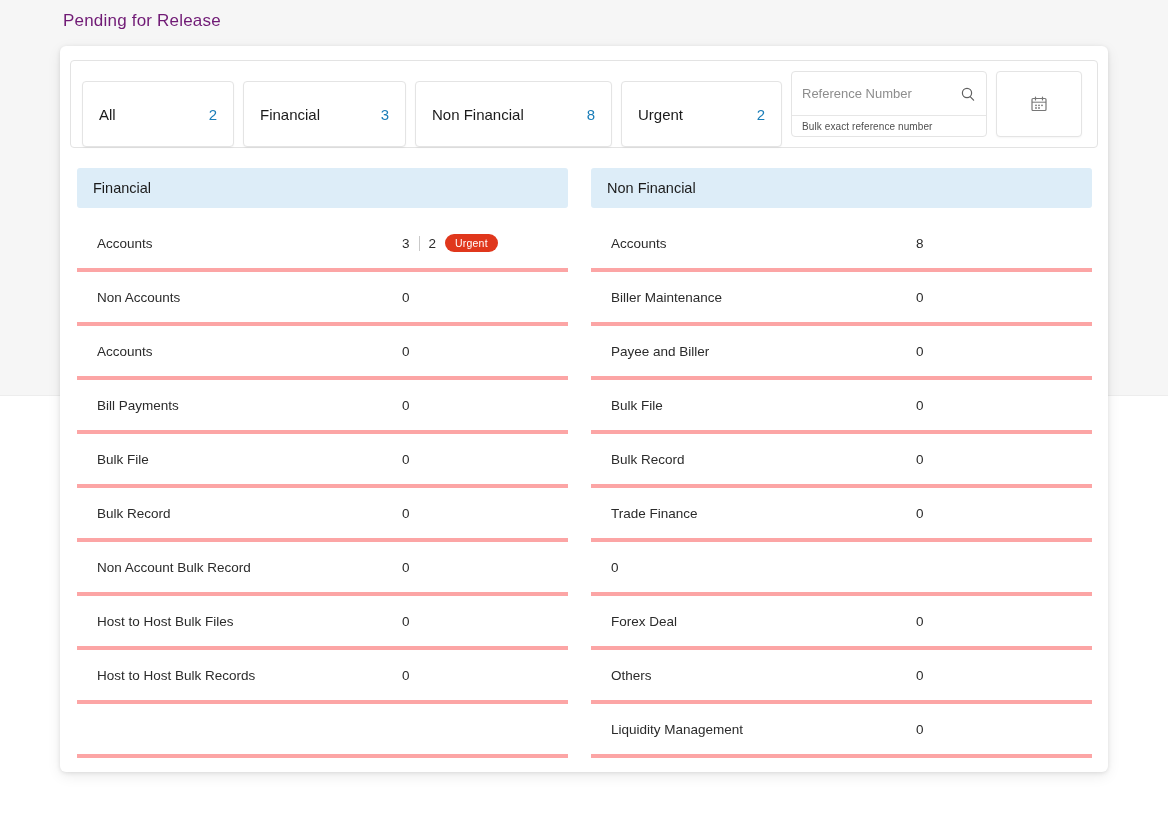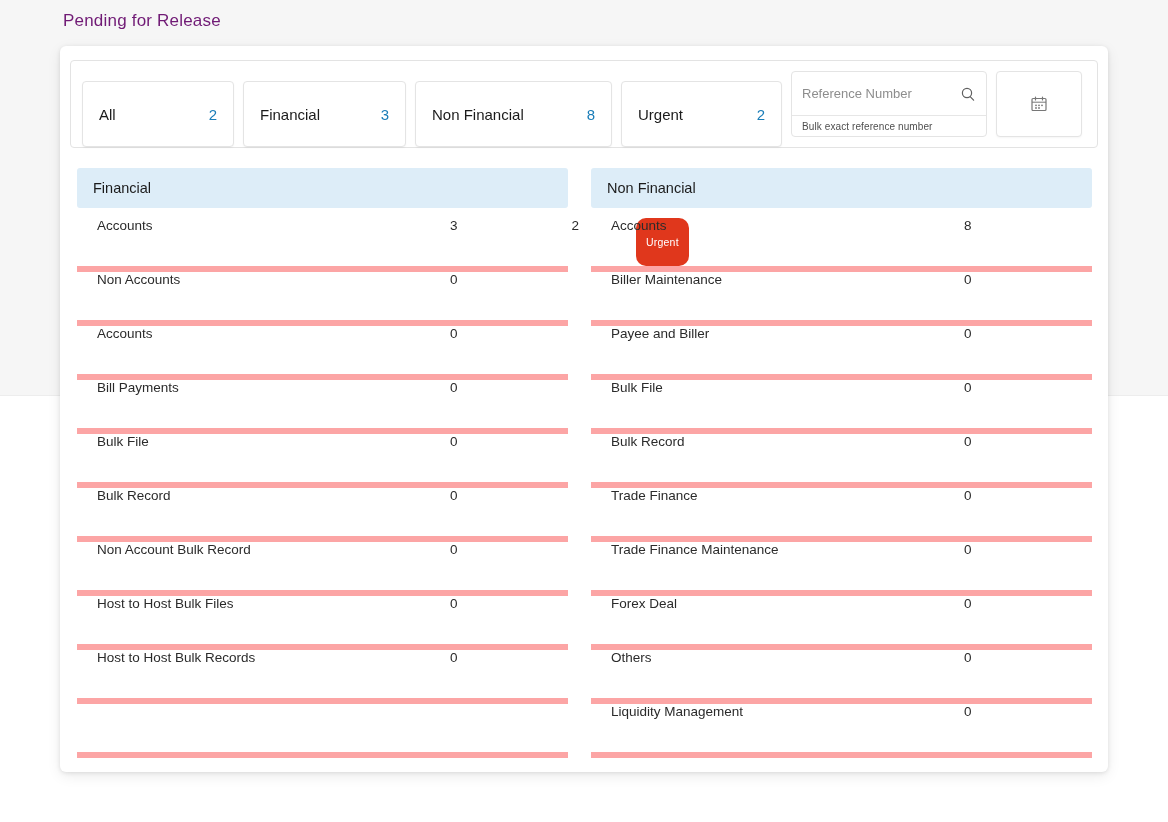--- a/index.html
+++ b/index.html
@@ -84,23 +84,23 @@
   .panel { flex: 0 0 auto; }
   .panel:nth-child(1) { width: 491px; }
   .panel:nth-child(2) { width: 501px; }
   .panel-header {
     background: var(--header-bg); border-radius: 3px; height: 40px;
     display: flex; align-items: center; padding: 0 16px;
     font-size: 14.5px; color: #1b1b1b;
   }
   .panel-rows { margin-top: 10px; }
   .row {
-    display: flex; height: 54px;
-    border-bottom: 6px solid #fca5a5; padding-left: 20px;
-    font-size: 13.5px; color: #2b2b2b; cursor: pointer; gap: 48px;
+    display: flex; align-items: center; height: 54px;
+    border-bottom: 4px solid #fca5a5; padding-left: 20px;
+    font-size: 13.5px; color: #2b2b2b; cursor: pointer;
   }
   .row.filler { cursor: default; }
   .row-label { flex: 0 0 305px; padding-right: 10px; }
   .row-count { color: #2b2b2b; }
   .count-sep {
     display: inline-block; width: 1px; height: 15px;
     background: #c9c9c9; margin: 0 9px; vertical-align: middle;
   }
   .urgent-badge {
     display: inline-flex; align-items: center;
@@ -235,21 +235,20 @@
           </div>
           <div class="row">
             <span class="row-label">Bulk Record</span>
             <span class="row-count">0</span>
           </div>
           <div class="row">
             <span class="row-label">Trade Finance</span>
             <span class="row-count">0</span>
           </div>
           <div class="row">
-            <span class="row-label">Trade Finance Maintenance</span>
             <span class="row-count">0</span>
           </div>
           <div class="row">
             <span class="row-label">Forex Deal</span>
             <span class="row-count">0</span>
           </div>
           <div class="row">
             <span class="row-label">Others</span>
             <span class="row-count">0</span>
           </div>

